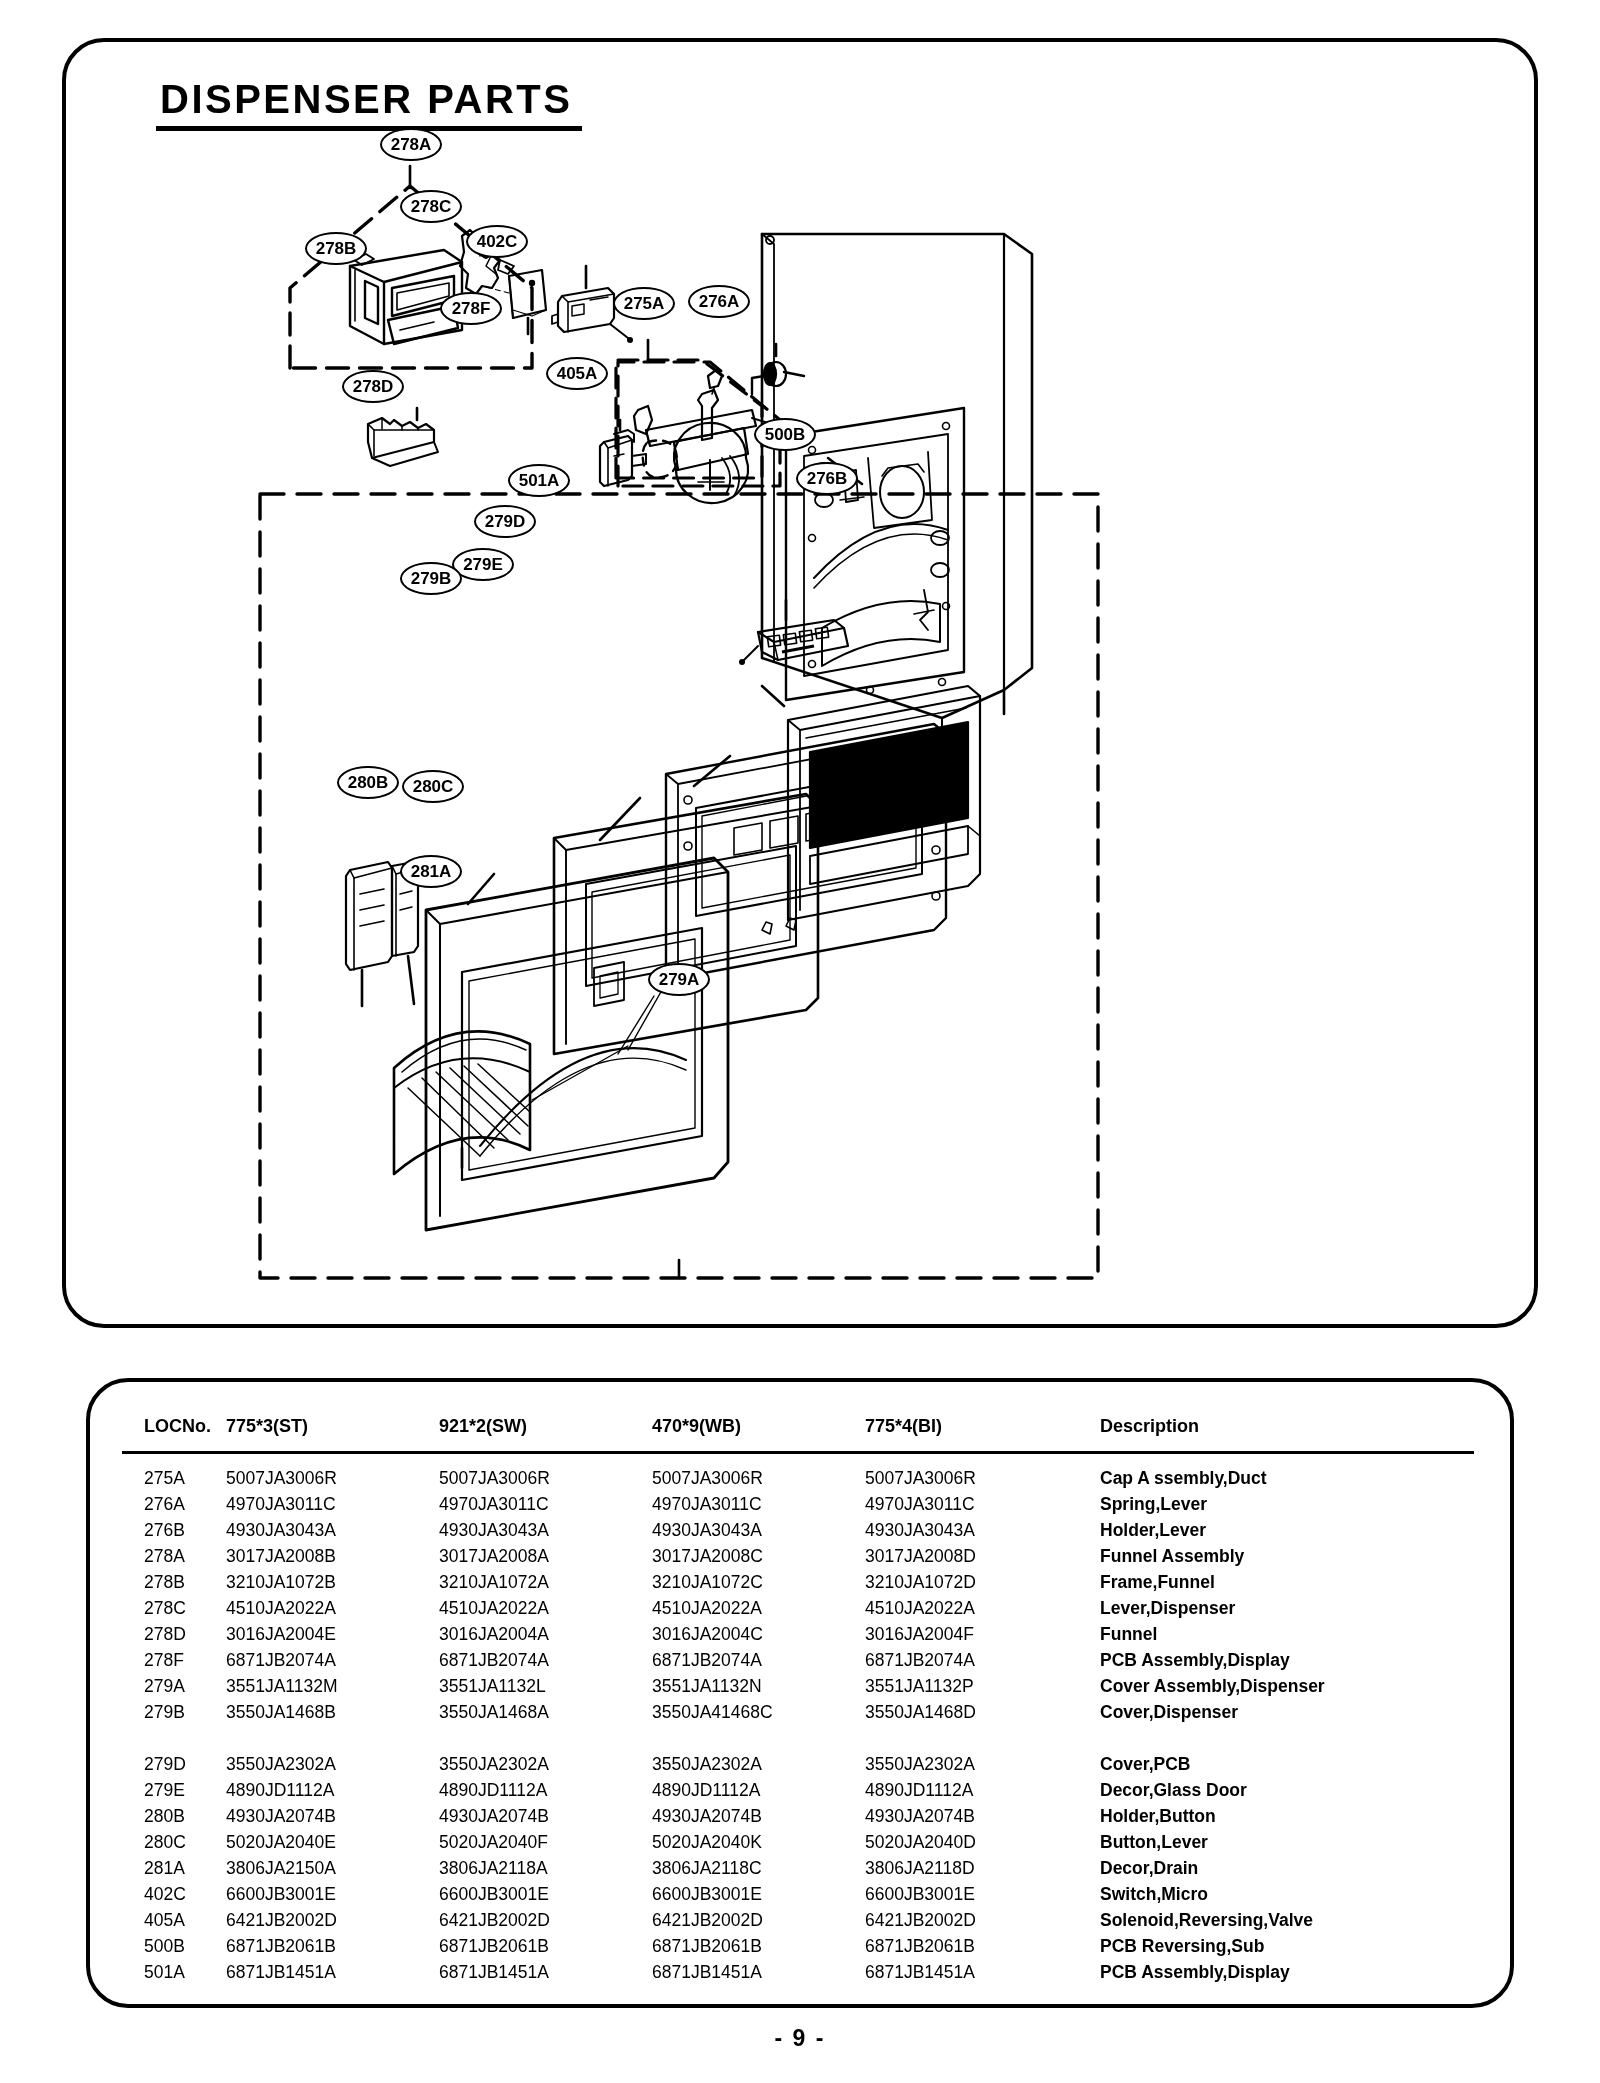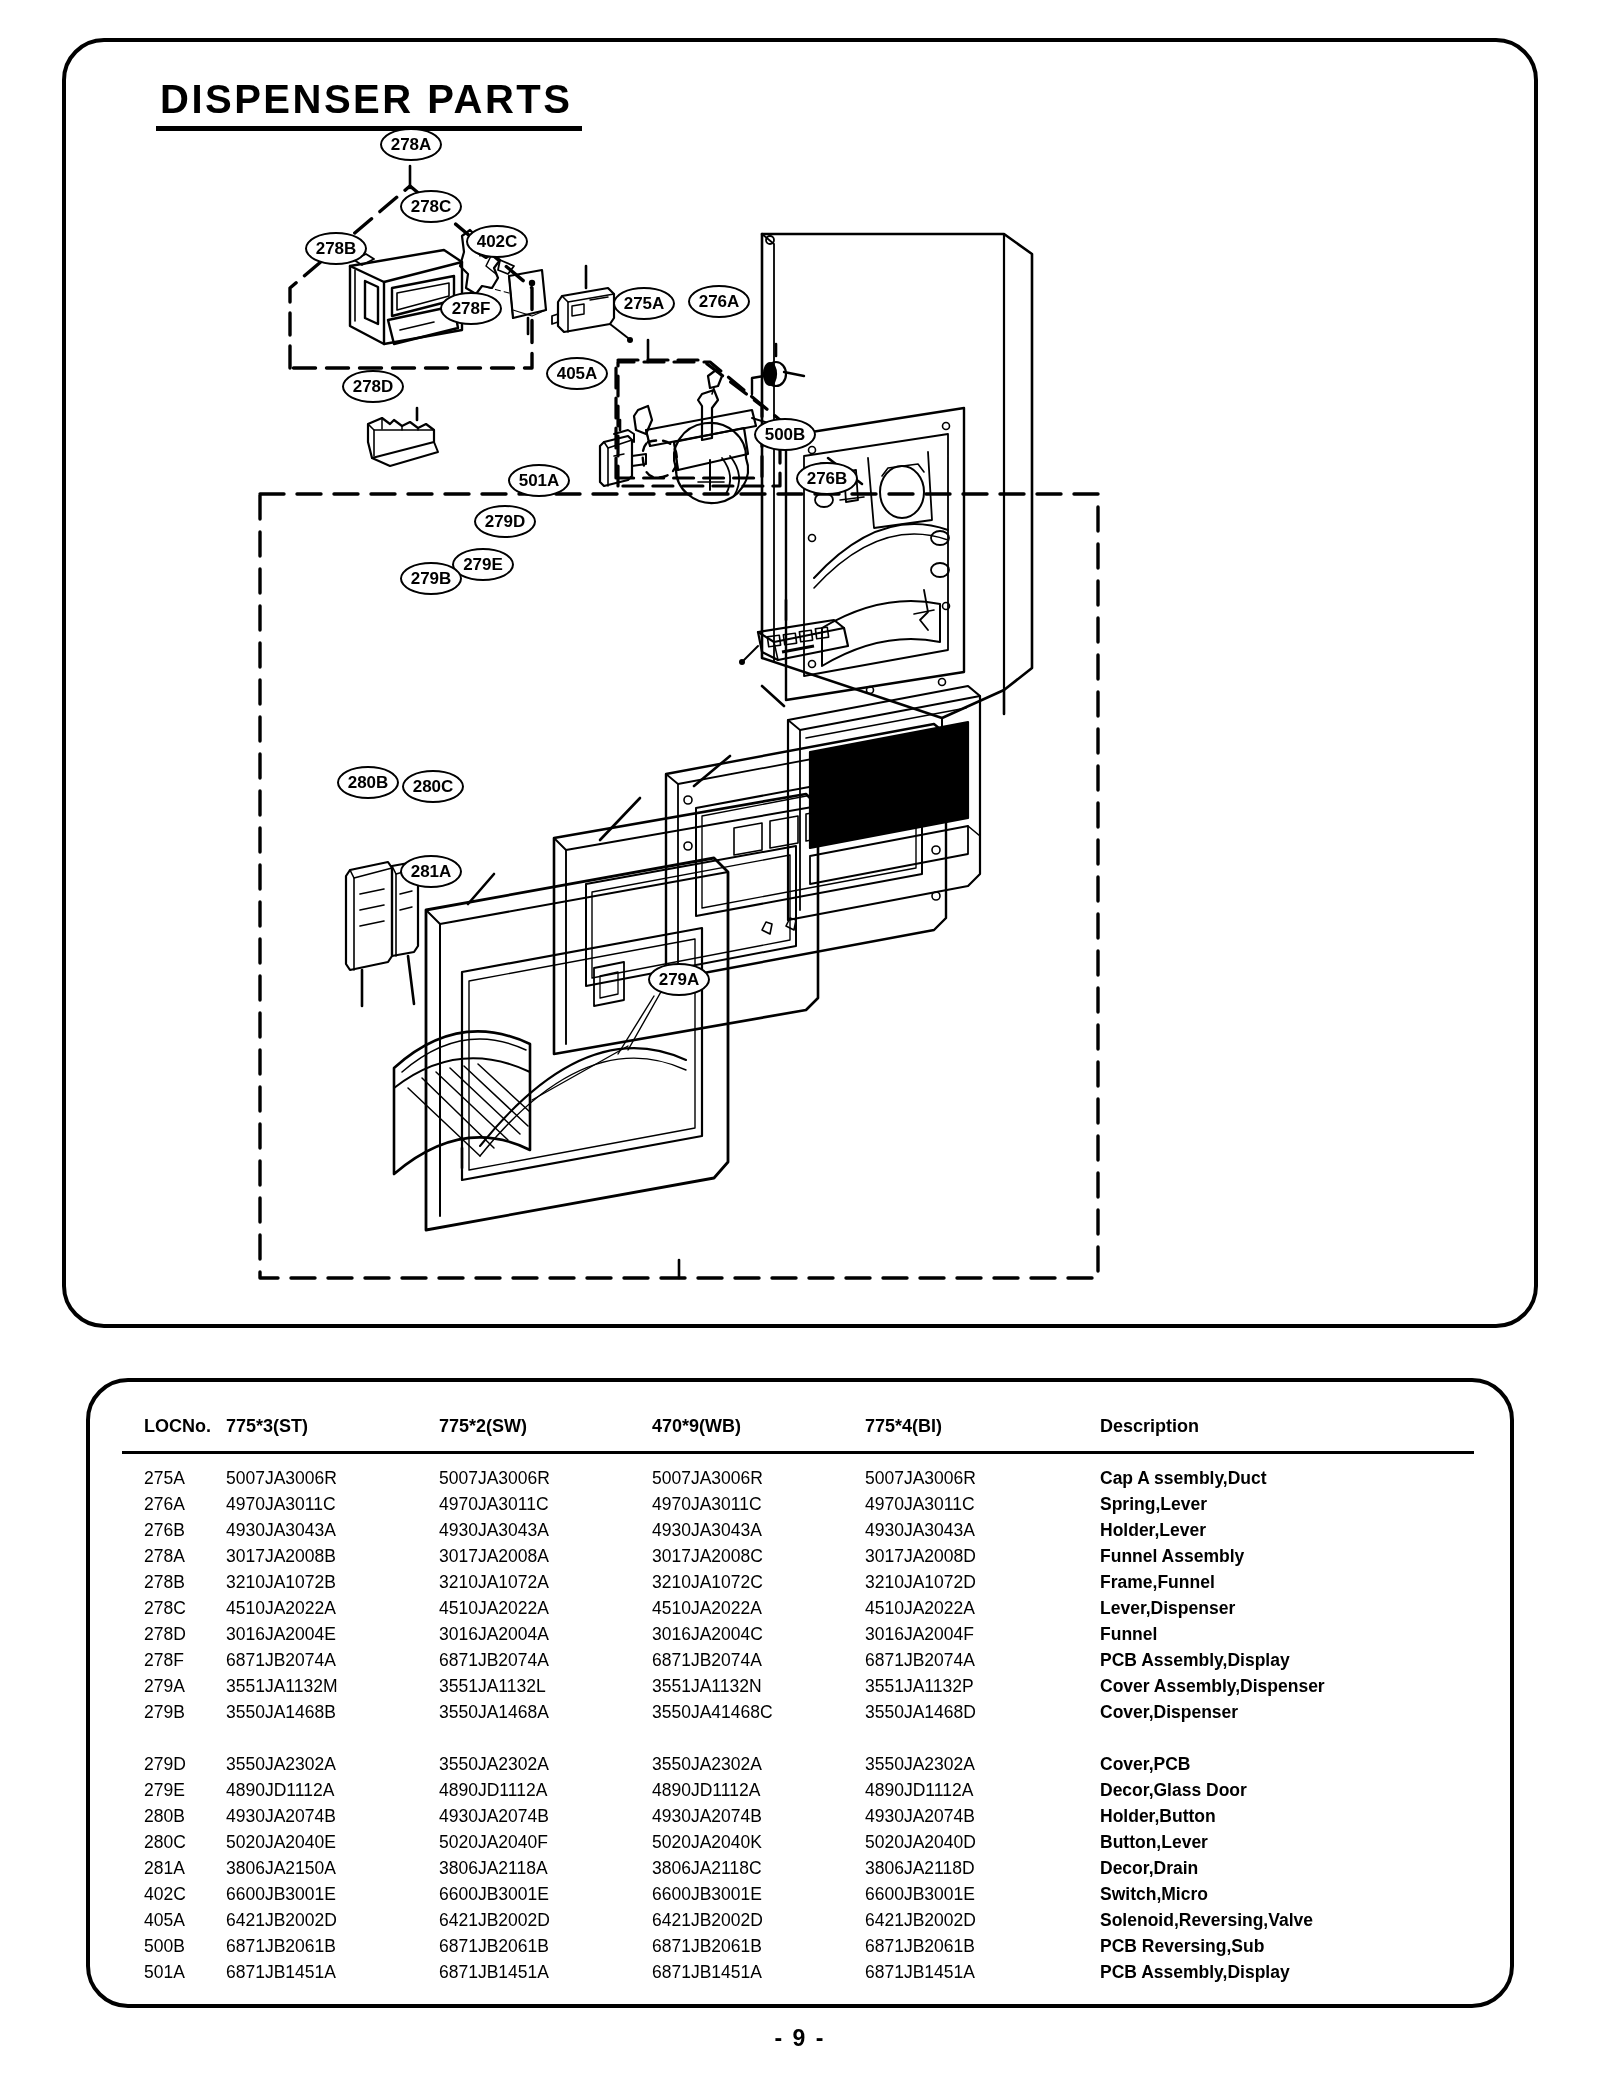--- a/index.html
+++ b/index.html
@@ -467,21 +467,21 @@
 <div class="callout" style="left:648px; top:963px;">
   <span>279A</span>
   </div>
 
 <div id="parts-table">
   <table class="parts">
     <thead>
       <tr>
         <th class="col-loc">LOCNo.</th>
         <th class="col-p1">775*3(ST)</th>
-        <th class="col-p2">775*2(SW)</th>
+        <th class="col-p2">921*2(SW)</th>
         <th class="col-p3">470*9(WB)</th>
         <th class="col-p4">775*4(BI)</th>
         <th class="col-desc">Description</th>
       </tr>
     </thead>
     <tbody id="parts-tbody">
         <tr>
           <td class="col-loc">275A</td>
           <td class="col-p1">5007JA3006R</td>
           <td class="col-p2">5007JA3006R</td>

